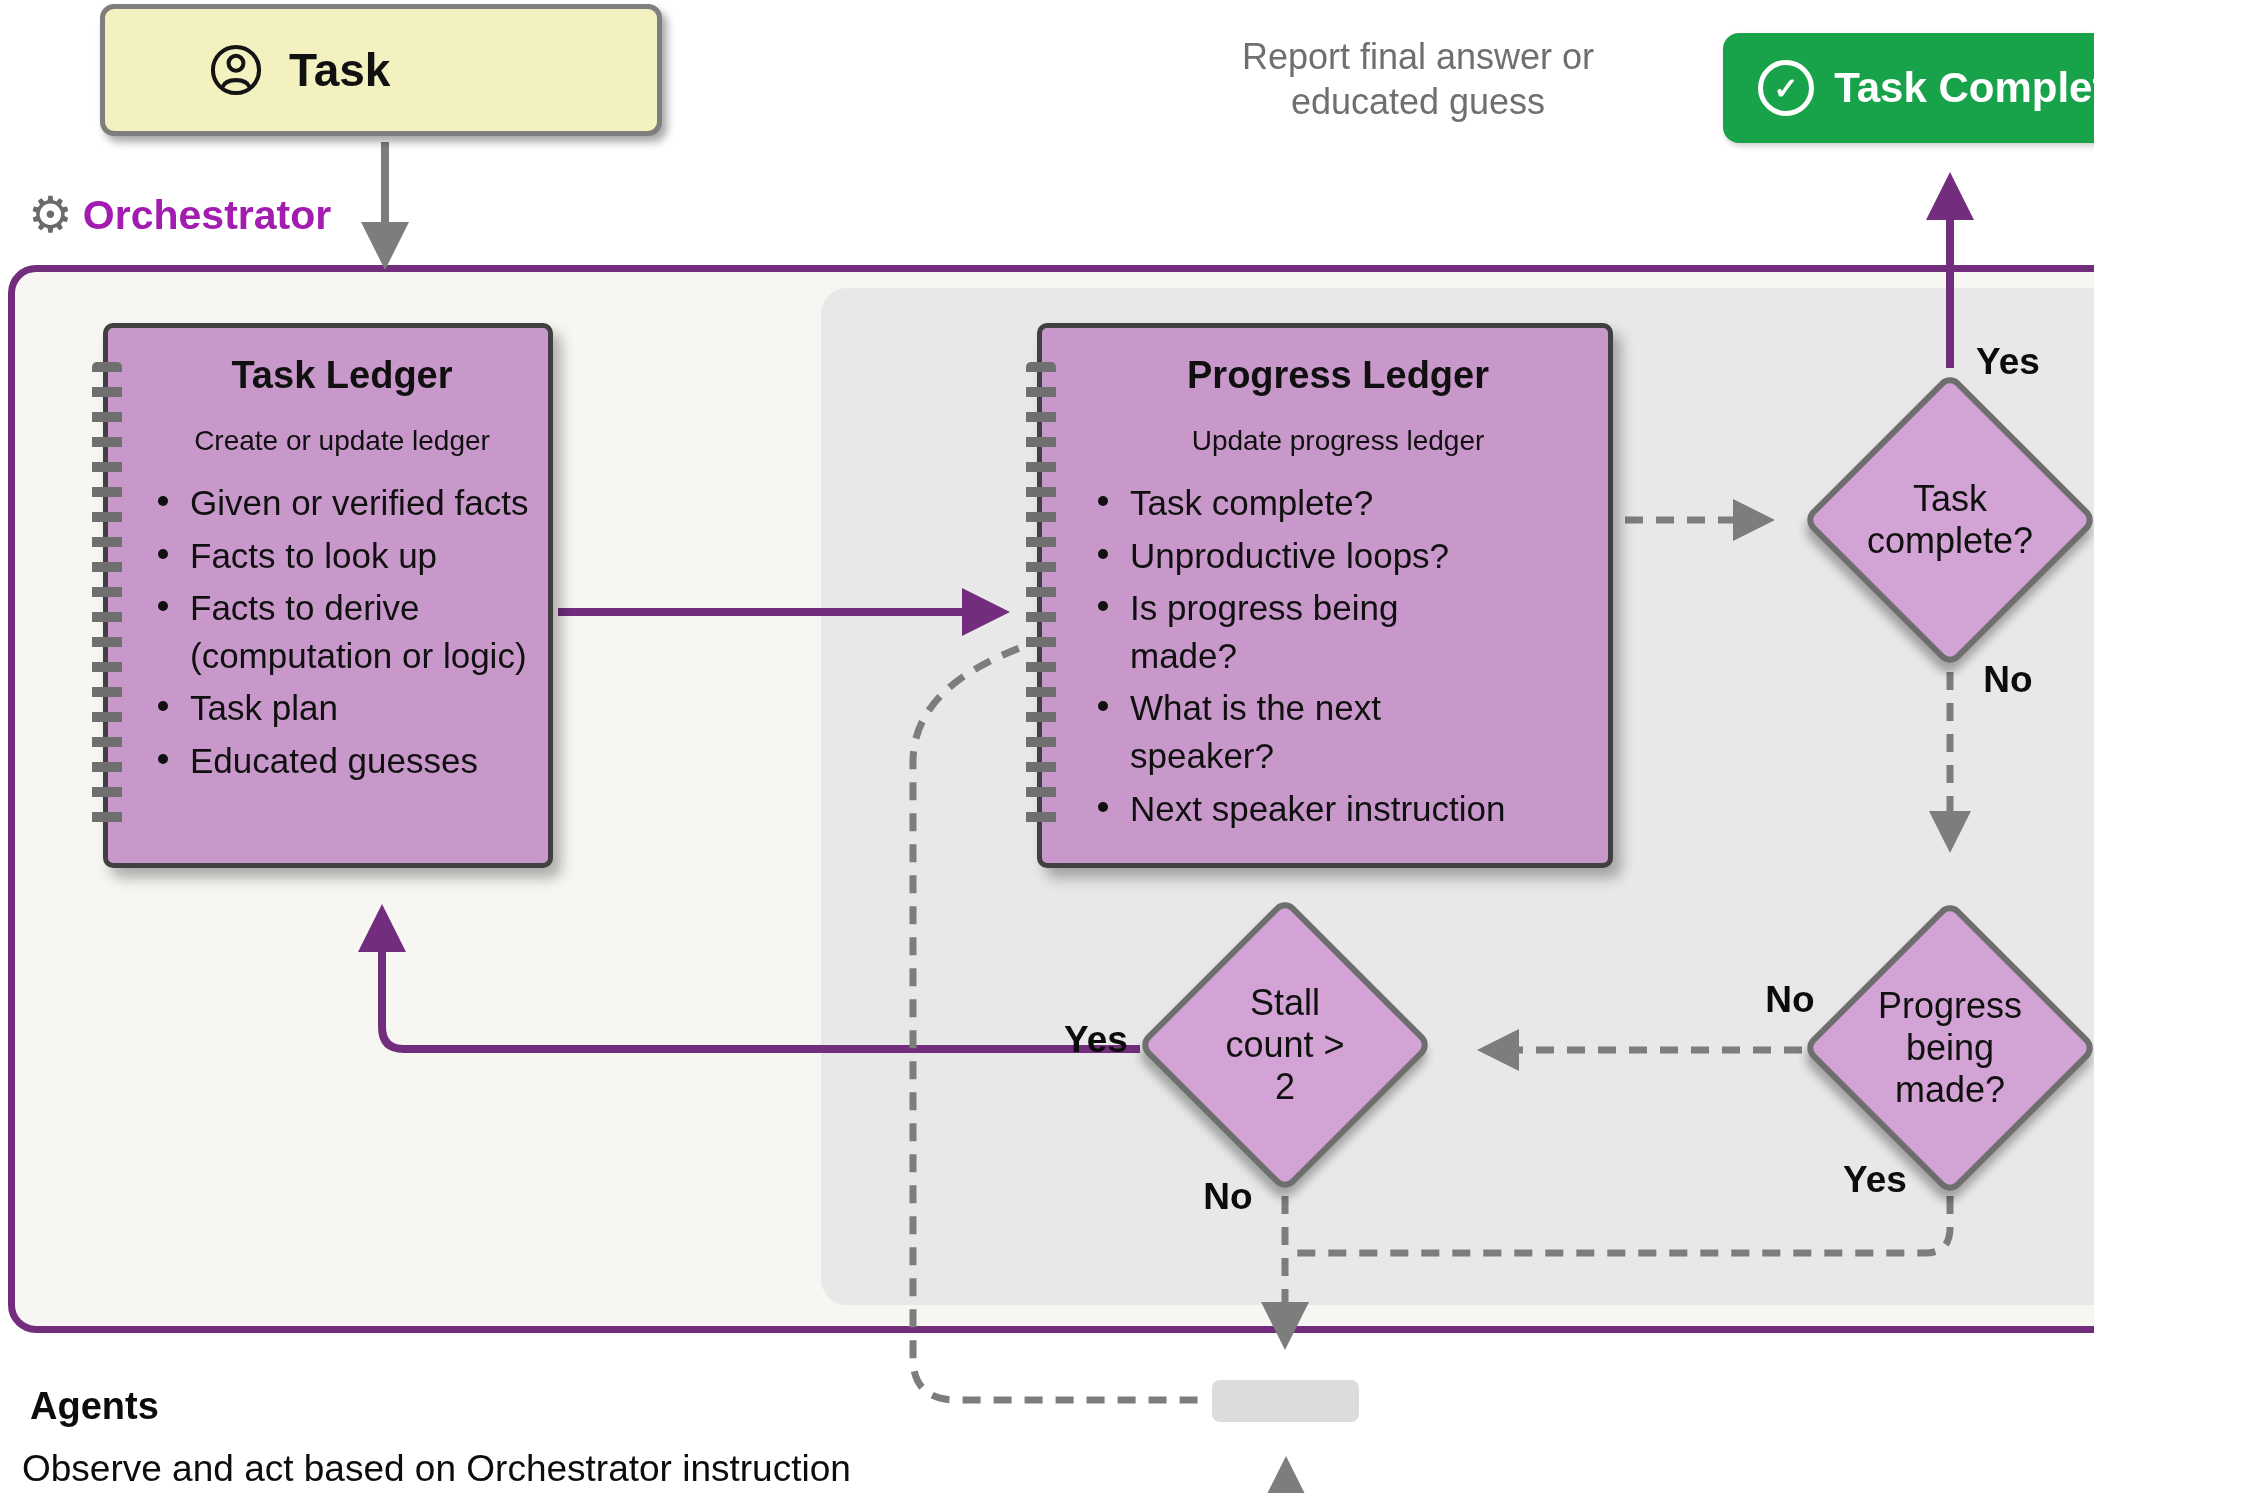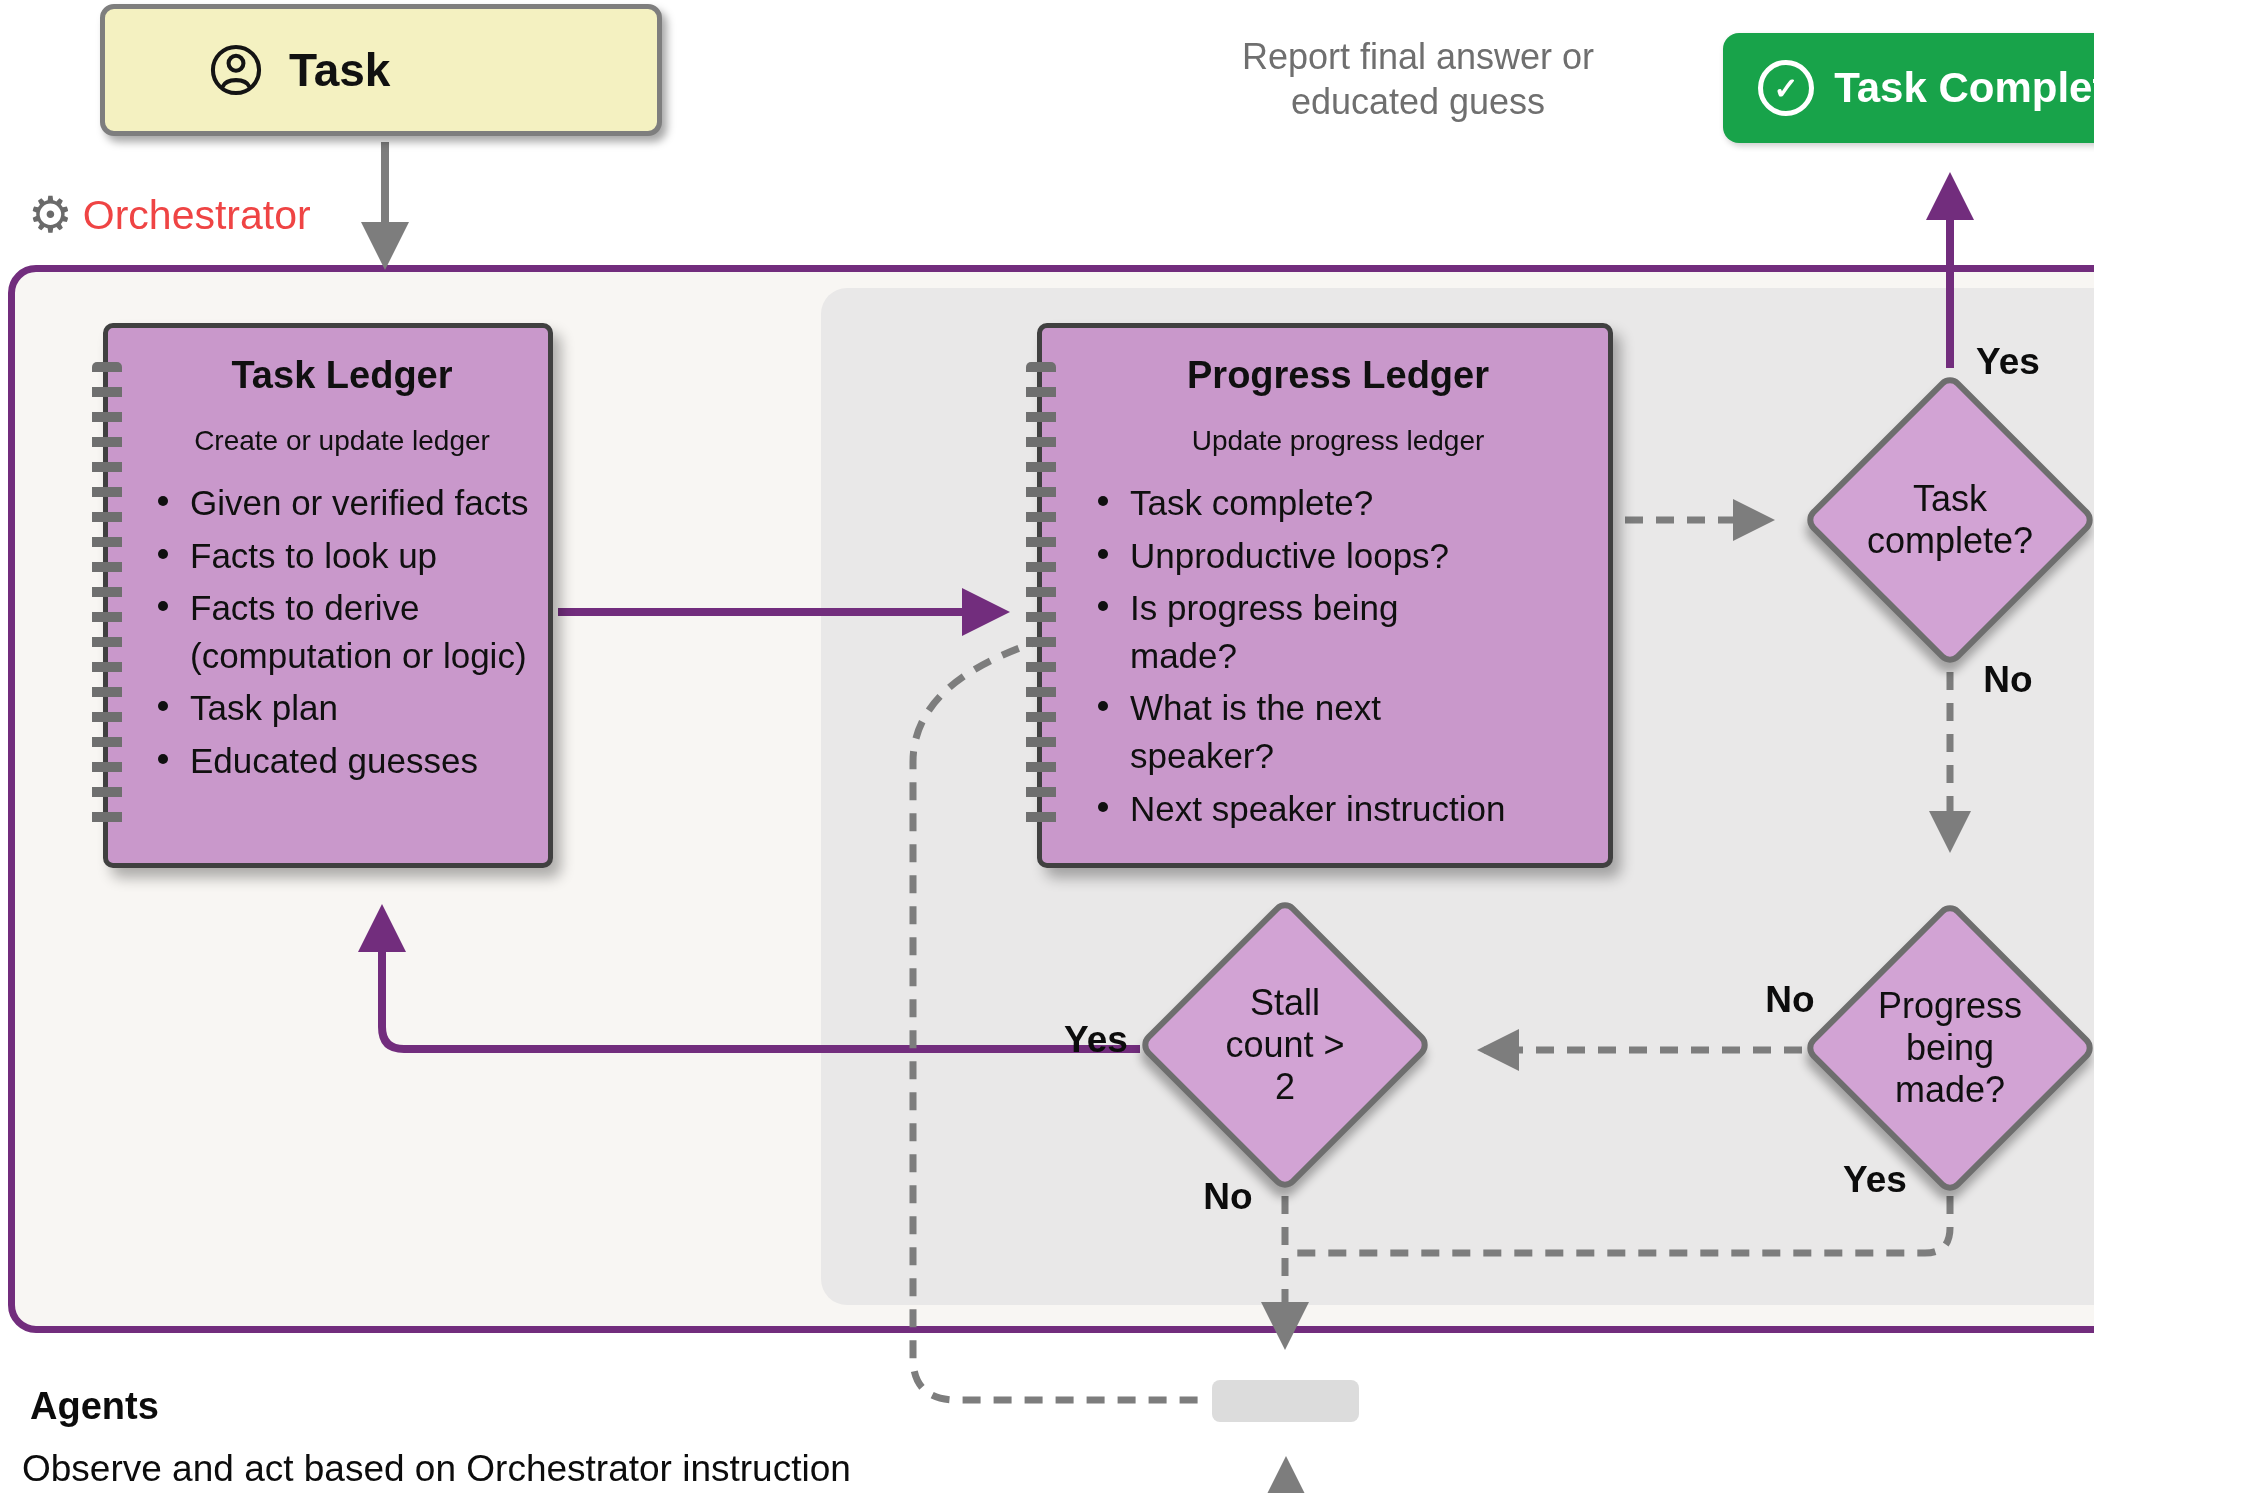--- a/index.html
+++ b/index.html
@@ -20,21 +20,21 @@
 
   
   .task-box{position:absolute;left:100px;top:4px;width:562px;height:132px;box-sizing:border-box;
             background:#f4f1c1;border:5px solid #7e7e7e;border-radius:14px;display:flex;align-items:center;
             padding-left:104px;gap:26px;box-shadow:5px 6px 8px rgba(0,0,0,0.35);z-index:10;}
   .task-box .label{font-size:46px;font-weight:bold;color:#111;}
 
   
   .orch-label{position:absolute;left:28px;top:190px;display:flex;align-items:center;gap:10px;z-index:10;}
   .gear{font-size:50px;color:#6a6a6a;line-height:50px;}
-  .orch-label .label{font-size:41px;font-weight:normal;color:#ef4444;}
+  .orch-label .label{font-size:41px;font-weight:bold;color:#a21caf;}
 
   
   .ledger{position:absolute;box-sizing:border-box;background:#c998cb;border:5px solid #404040;
           border-radius:10px;box-shadow:8px 10px 14px rgba(0,0,0,0.30);z-index:10;color:#101010;}
   .ledger .spiral{position:absolute;left:-16px;top:34px;bottom:34px;width:30px;
           background:repeating-linear-gradient(to bottom,#6f6f6f 0 10px,rgba(0,0,0,0) 10px 25px);
           border-radius:5px;}
   .task-ledger{left:103px;top:323px;width:450px;height:545px;padding:26px 18px 0 46px;}
   .progress-ledger{left:1037px;top:323px;width:576px;height:545px;padding:26px 26px 0 52px;}
   .ledger h3{margin:0 0 28px 0;text-align:center;font-size:38px;font-weight:bold;}

